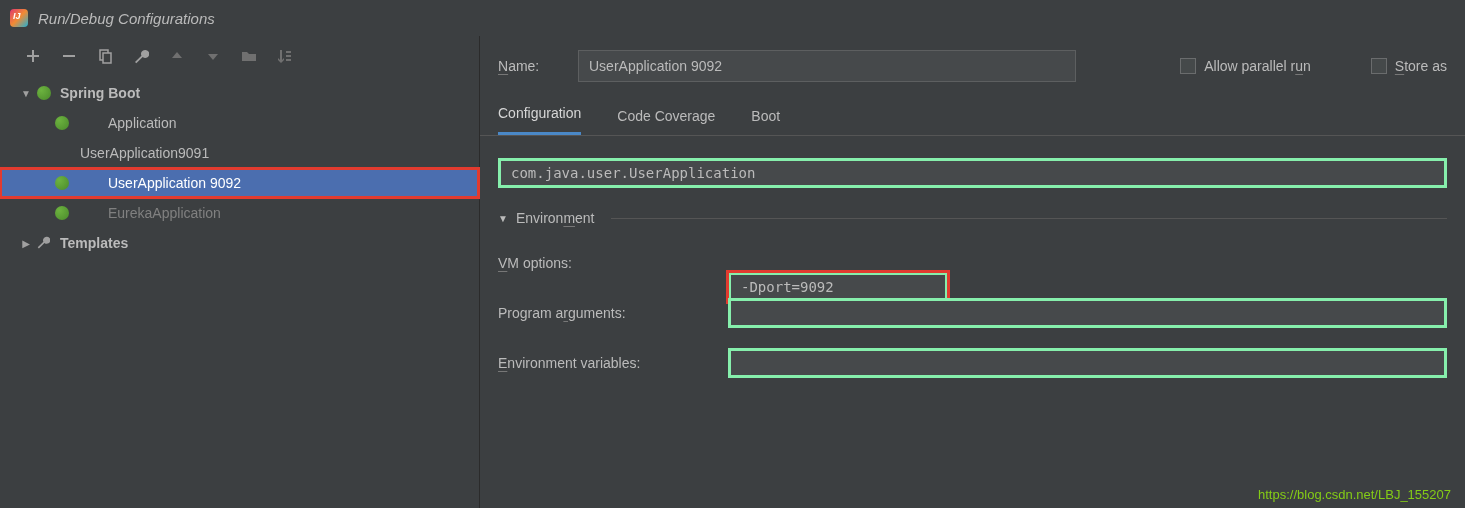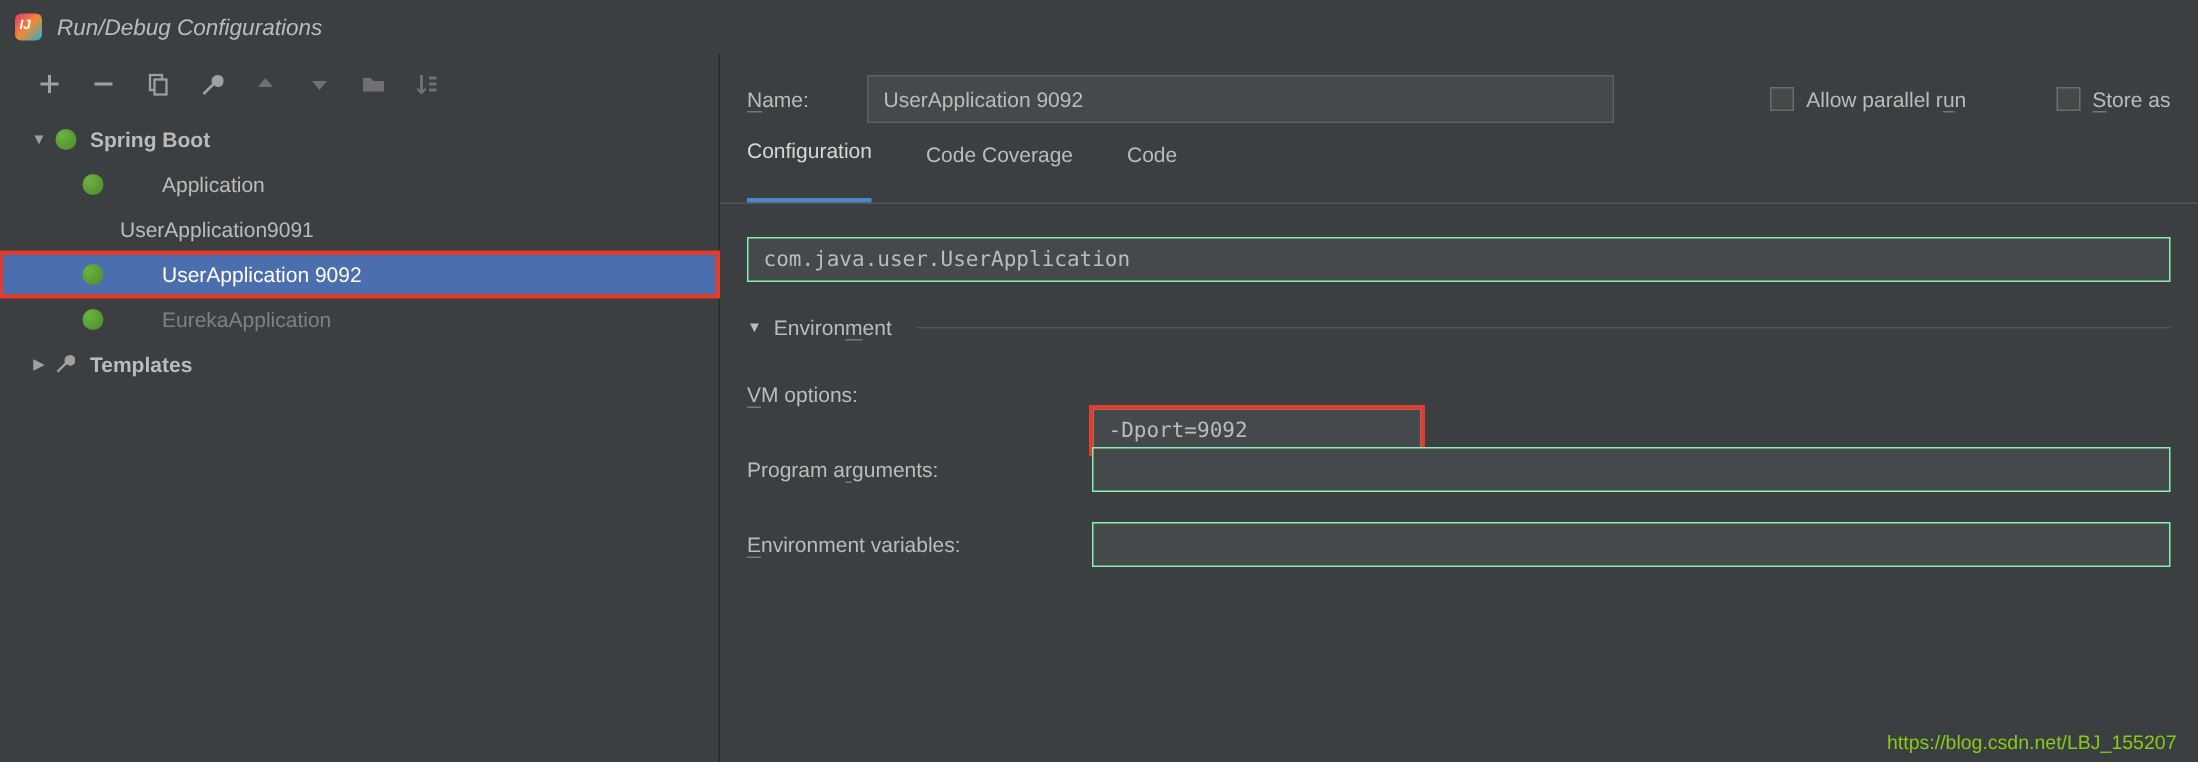--- a/index.html
+++ b/index.html
@@ -38,27 +38,27 @@
     .formrow { display:flex; align-items:center; padding:0 18px; height:52px; gap:16px; }
     .formrow.first { margin-top:4px;align-items:center; }
     .lbl { width:64px; }
     .ul { text-decoration:underline; text-decoration-color:#777; text-underline-offset:3px; }
     .txt { flex:0 0 498px; height:32px; background:#46494b; border:1px solid #5d5f60; color:#bbbbbb; padding:0 10px; font-size:14px; outline:none; }
 
     .chk { display:flex; align-items:center; gap:8px; }
     .chkbox { width:16px; height:16px; border:1px solid #6a6c6d; background:#45494a; cursor:pointer; }
 
     .tabs { display:flex; gap:36px; padding:6px 18px 0 18px; border-bottom:1px solid #555; height:44px; align-items:flex-end; }
-    .tab { padding-bottom:24px; color:#bbbbbb; cursor:pointer; }
+    .tab { padding-bottom:11px; color:#bbbbbb; cursor:pointer; }
     .tab.active { border-bottom:3px solid #4a88c7; color:#d6d6d6; }
 
     .fields { padding:12px 0 0 0; }
     .frow { display:flex; align-items:center; height:50px; padding:0 18px; }
     .flbl { width:230px; }
-    .finput { flex:1; height:30px; background:#46494b; border:1px solid #86efac; padding:0 10px; color:#bbbbbb; font-family:Consolas,monospace; font-size:14px; }
+    .finput { flex:1; height:30px; background:#46494b; border:3px solid #86efac; padding:0 10px; color:#bbbbbb; font-family:Consolas,monospace; font-size:14px; }
     .finput.hi { outline:3px solid #e23b2f; outline-offset:-1px; width:220px; flex:0 0 220px;margin-top:48px; }
     .finput-rest { flex:1; }
 
     .section { display:flex; align-items:center; gap:8px; padding:0 18px; height:40px; cursor:pointer; }
     .section .tri { font-size:10px; }
     .section .line { flex:1; height:1px; background:#555; margin-left:8px; }
 
     .watermark { position:absolute; right:14px; bottom:6px; font-size:13px; color:#84cc16; }
   </style>
 </head>
@@ -161,21 +161,21 @@
       <div style="width:28px"></div>
       <div class="chk">
         <div class="chkbox"></div>
         <span><span class="ul">S</span>tore as</span>
       </div>
     </div>
 
     <div class="tabs">
       <div class="tab active">Configuration</div>
       <div class="tab">Code Coverage</div>
-      <div class="tab">Code</div>
+      <div class="tab">Boot</div>
     </div>
 
     <div class="fields">
 
       <div class="frow">
         <input class="finput" value="com.java.user.UserApplication" style="">
       </div>
 
       <div class="section">
         <span class="tri">▼</span>

